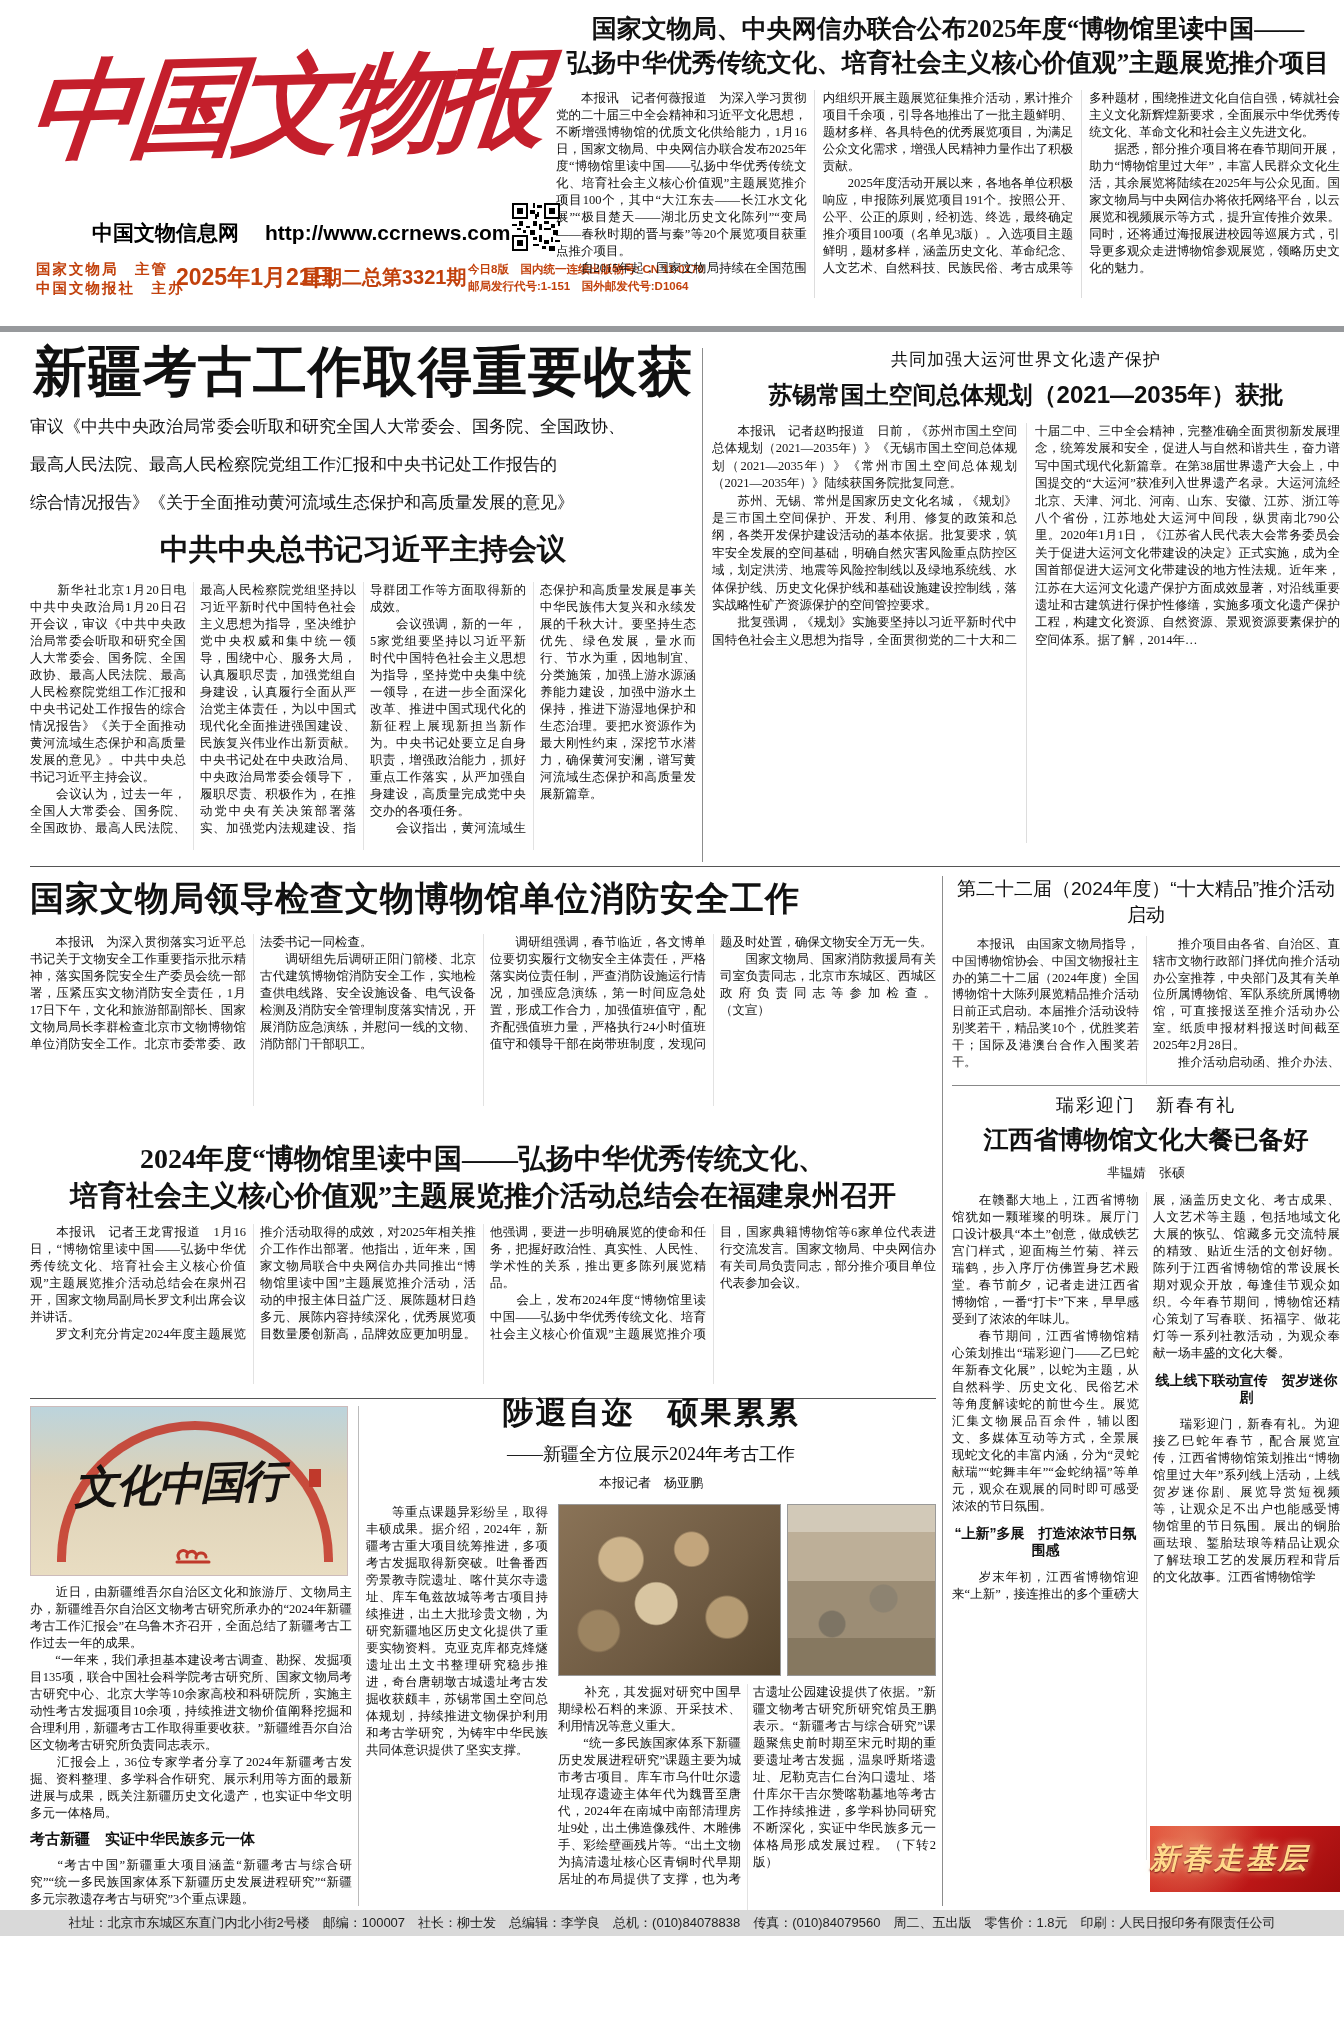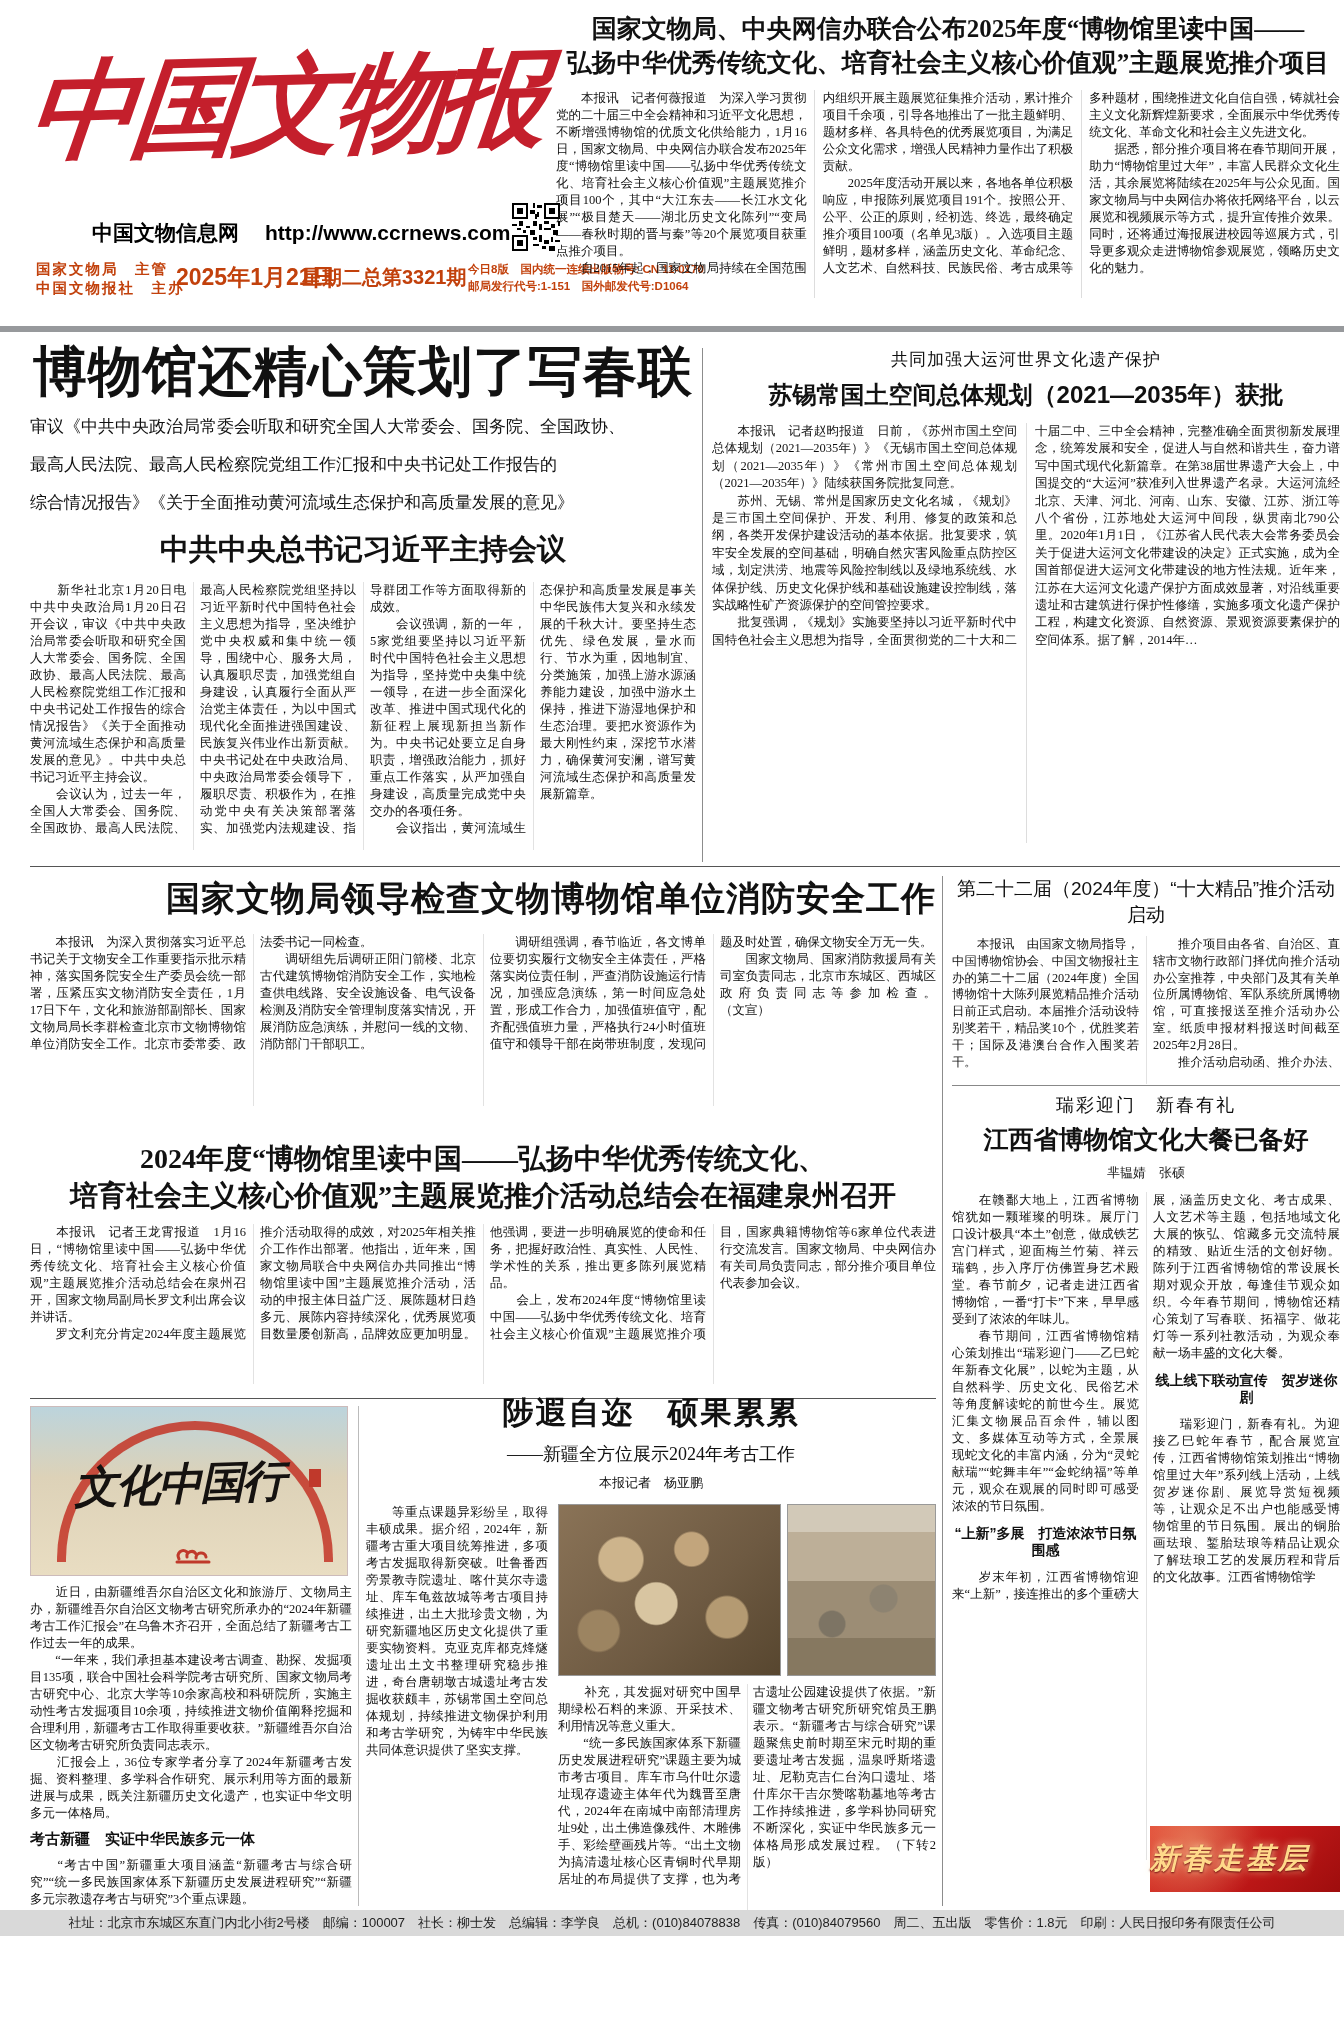--- a/index.html
+++ b/index.html
@@ -52,21 +52,21 @@
   .sux-title{font-family:"Liberation Sans",sans-serif;font-weight:bold;
     font-size:24px;text-align:center;margin-top:8px;}
   .sux-body{margin-top:12px;height:420px;overflow:hidden;
     column-count:2;column-gap:18px;column-rule:1px solid #ddd;
     font-size:12.5px;line-height:17.4px;}
 
   .hrule{height:1px;background:#555;}
 
   
   .fire{left:30px;top:876px;width:906px;}
-  .fire-h{font-size:34px;font-weight:bold;text-align:right;letter-spacing:1px;}
+  .fire-h{font-size:34px;font-weight:bold;text-align:left;letter-spacing:1px;}
   .fire-body{margin-top:12px;height:172px;overflow:hidden;
     column-count:4;column-gap:14px;column-rule:1px solid #e2e2e2;
     font-size:12.5px;line-height:17px;}
 
   
   .t10{left:952px;top:876px;width:388px;}
   .t10-h{font-family:"Liberation Sans",sans-serif;font-weight:normal;font-size:19px;
     text-align:center;line-height:26px;}
   .t10-body{margin-top:8px;height:148px;overflow:hidden;
     column-count:2;column-gap:14px;column-rule:1px solid #e2e2e2;
@@ -213,21 +213,21 @@
     </div>
     <div class="tr-body pre jc">　　本报讯　记者何薇报道　为深入学习贯彻党的二十届三中全会精神和习近平文化思想，不断增强博物馆的优质文化供给能力，1月16日，国家文物局、中央网信办联合发布2025年度“博物馆里读中国——弘扬中华优秀传统文化、培育社会主义核心价值观”主题展览推介项目100个，其中“大江东去——长江水文化展”“极目楚天——湖北历史文化陈列”“变局——春秋时期的晋与秦”等20个展览项目获重点推介项目。
 　　自2015年起，国家文物局持续在全国范围内组织开展主题展览征集推介活动，累计推介项目千余项，引导各地推出了一批主题鲜明、题材多样、各具特色的优秀展览项目，为满足公众文化需求，增强人民精神力量作出了积极贡献。
 　　2025年度活动开展以来，各地各单位积极响应，申报陈列展览项目191个。按照公开、公平、公正的原则，经初选、终选，最终确定推介项目100项（名单见3版）。入选项目主题鲜明，题材多样，涵盖历史文化、革命纪念、人文艺术、自然科技、民族民俗、考古成果等多种题材，围绕推进文化自信自强，铸就社会主义文化新辉煌新要求，全面展示中华优秀传统文化、革命文化和社会主义先进文化。
 　　据悉，部分推介项目将在春节期间开展，助力“博物馆里过大年”，丰富人民群众文化生活，其余展览将陆续在2025年与公众见面。国家文物局与中央网信办将依托网络平台，以云展览和视频展示等方式，提升宣传推介效果。同时，还将通过海报展进校园等巡展方式，引导更多观众走进博物馆参观展览，领略历史文化的魅力。</div>
   </div>
 
   <div class="abs band"></div>
 
   <div class="abs pol">
-    <div class="pol-h1">博物馆还精心策划了写春联</div>
+    <div class="pol-h1">新疆考古工作取得重要收获</div>
     <div class="pol-sub">
       <div>审议《中共中央政治局常委会听取和研究全国人大常委会、国务院、全国政协、</div>
       <div>最高人民法院、最高人民检察院党组工作汇报和中央书记处工作报告的</div>
       <div>综合情况报告》《关于全面推动黄河流域生态保护和高质量发展的意见》</div>
     </div>
     <div class="pol-deck">中共中央总书记习近平主持会议</div>
     <div class="pol-body pre jc">　　新华社北京1月20日电　中共中央政治局1月20日召开会议，审议《中共中央政治局常委会听取和研究全国人大常委会、国务院、全国政协、最高人民法院、最高人民检察院党组工作汇报和中央书记处工作报告的综合情况报告》《关于全面推动黄河流域生态保护和高质量发展的意见》。中共中央总书记习近平主持会议。
 　　会议认为，过去一年，全国人大常委会、国务院、全国政协、最高人民法院、最高人民检察院党组坚持以习近平新时代中国特色社会主义思想为指导，坚决维护党中央权威和集中统一领导，围绕中心、服务大局，认真履职尽责，加强党组自身建设，认真履行全面从严治党主体责任，为以中国式现代化全面推进强国建设、民族复兴伟业作出新贡献。中央书记处在中央政治局、中央政治局常委会领导下，履职尽责、积极作为，在推动党中央有关决策部署落实、加强党内法规建设、指导群团工作等方面取得新的成效。
 　　会议强调，新的一年，5家党组要坚持以习近平新时代中国特色社会主义思想为指导，坚持党中央集中统一领导，在进一步全面深化改革、推进中国式现代化的新征程上展现新担当新作为。中央书记处要立足自身职责，增强政治能力，抓好重点工作落实，从严加强自身建设，高质量完成党中央交办的各项任务。
 　　会议指出，黄河流域生态保护和高质量发展是事关中华民族伟大复兴和永续发展的千秋大计。要坚持生态优先、绿色发展，量水而行、节水为重，因地制宜、分类施策，加强上游水源涵养能力建设，加强中游水土保持，推进下游湿地保护和生态治理。要把水资源作为最大刚性约束，深挖节水潜力，确保黄河安澜，谱写黄河流域生态保护和高质量发展新篇章。</div>

